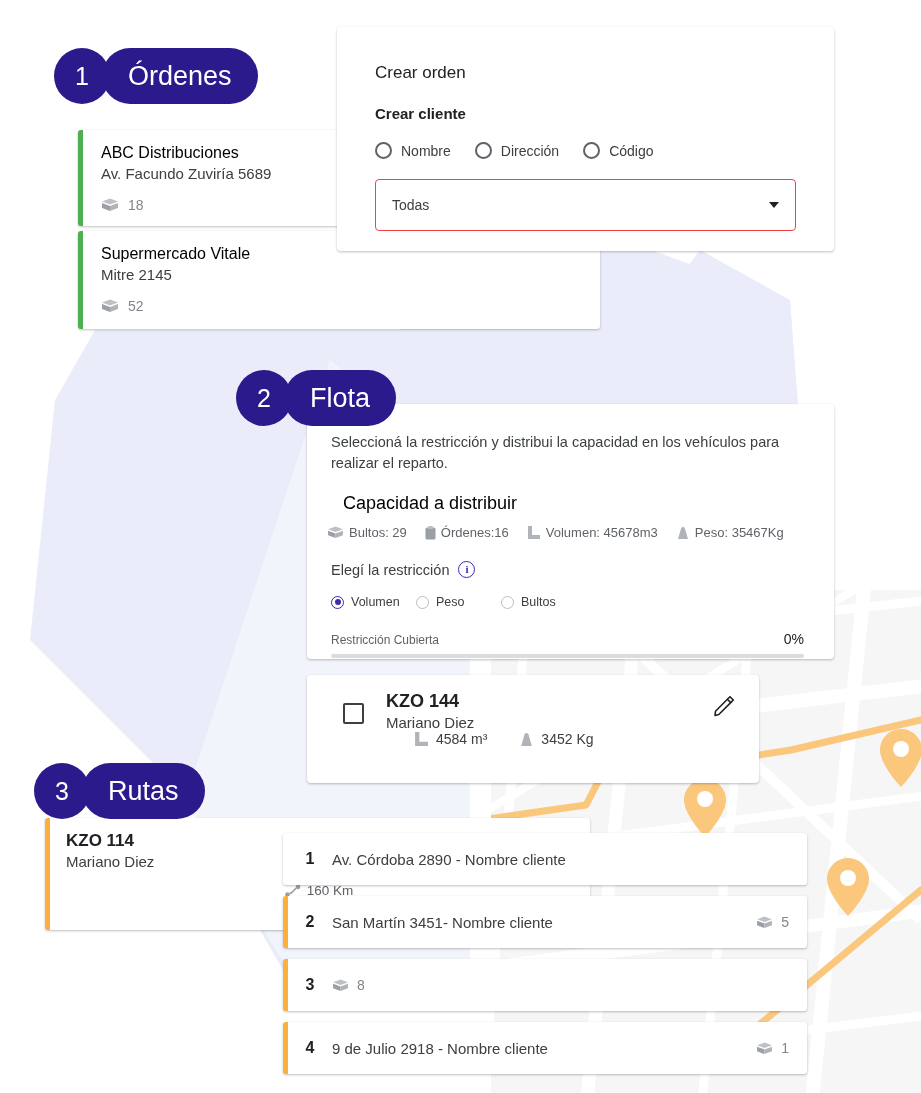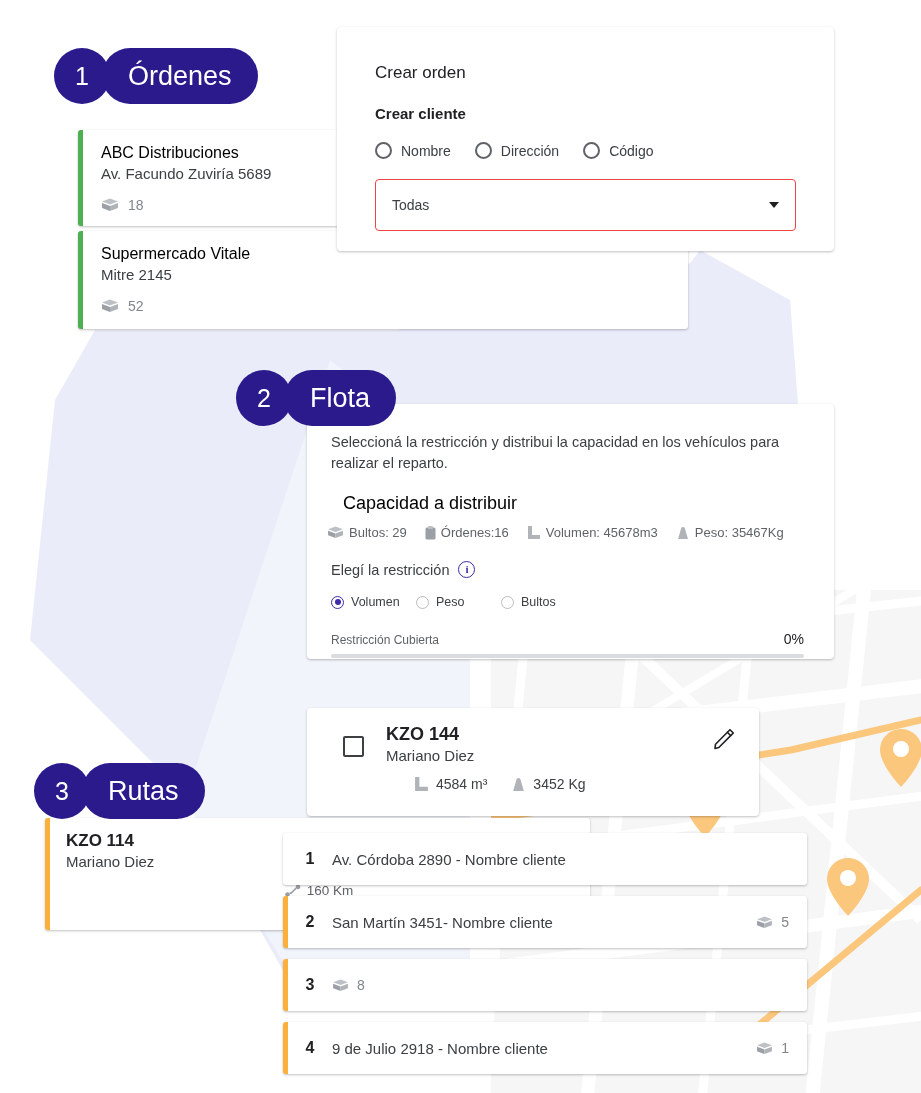--- a/index.html
+++ b/index.html
@@ -95,21 +95,21 @@
   .bar-pct { font-size:14px; color:#202124; }
   .bar-track { margin-top:7px; height:4px; border-radius:2px; background:#dadce0; width:100%; }
   .bar-fill { height:100%; border-radius:2px; background:#3F2AA8; }
 
   
   .veh-card { padding:16px 18px; display:flex; align-items:flex-start; }
   .vcheck { width:21px;height:21px;border:2px solid #3c4043;border-radius:2px;flex:none;margin-top:12px;margin-left:18px; }
   .veh-body { margin-left:22px; flex:1; }
   .veh-title { font-size:18px; font-weight:bold; color:#202124; }
   .veh-sub { font-size:15px; color:#3c4043; margin-top:2px; }
-  .veh-meta { display:flex; align-items:center; gap:24px; margin-top:12px; margin-left:28px; }
+  .veh-meta { display:flex; align-items:center; gap:32px; margin-left:28px; }
   .veh-meta-item { display:flex; align-items:center; gap:7px; font-size:14px; color:#3c4043; }
   .pencil { margin-left:auto; margin-top:4px; margin-right:6px; }
 
   
   .route-card { border-left:5px solid #FBB03B; border-radius:3px; padding:13px 18px 13px 16px; }
   .route-title { font-size:17px; font-weight:bold; color:#202124; }
   .route-sub { font-size:15px; color:#3c4043; margin-top:2px; }
   .route-meta { display:flex; align-items:center; gap:4px; margin-top:13px;flex-direction:column; }
   .route-meta-item { display:flex; align-items:center; gap:6px; font-size:13.5px; color:#5f6368; }
 
@@ -187,21 +187,21 @@
       <svg width="18" height="14" viewBox="0 0 18 14">
           <path d="M1 3.5 L9 0.5 L17 3.5 L9 6.5 Z" fill="#bdc1c6"></path>
           <path d="M1 5 L9 8 L9 13 L1 10 Z" fill="#9aa0a6"></path>
           <path d="M17 5 L9 8 L9 13 L17 10 Z" fill="#b0b4b9"></path>
         </svg>
     </span>
     <span class="meta-num">18</span>
   </div>
 </div>
 
-<div class="card order-card" style="left:78px; top:231px; width:610px; height:98px;">
+<div class="card order-card" style="left:78px; top:231px; width:522px; height:98px;">
   <div>Supermercado Vitale</div>
   <div class="order-addr">Mitre 2145</div>
   <div class="order-meta">
     <span>
       <svg width="18" height="14" viewBox="0 0 18 14">
           <path d="M1 3.5 L9 0.5 L17 3.5 L9 6.5 Z" fill="#bdc1c6"></path>
           <path d="M1 5 L9 8 L9 13 L1 10 Z" fill="#9aa0a6"></path>
           <path d="M17 5 L9 8 L9 13 L17 10 Z" fill="#b0b4b9"></path>
         </svg>
     </span>
@@ -303,21 +303,21 @@
 
   <div class="bar-head" style="padding-left:6px;">
     <span class="bar-label">Restricción Cubierta</span>
     <span class="bar-pct">0%</span>
   </div>
   <div class="bar-track" style="margin-left:6px;width:calc(100% - 6px);">
     <div class="bar-fill" id="progress-fill" style="width:0%;"></div>
   </div>
 </div>
 
-<div class="card veh-card" style="left:307px; top:708px; width:452px; height:108px;">
+<div class="card veh-card" style="left:307px; top:675px; width:452px; height:108px;">
   <div class="vcheck"></div>
   <div class="veh-body">
     <div class="veh-title">KZO 144</div>
     <div class="veh-sub">Mariano Diez</div>
     <div class="veh-meta">
       <div class="veh-meta-item">
         <span>
           <svg width="15" height="15" viewBox="0 0 14 14">
               <path d="M1 0 h4 v9 h8 v4 H1 Z" fill="#b0b4b9"></path>
               <rect x="5.5" y="4" width="2" height="1.6" fill="#fff"></rect>

